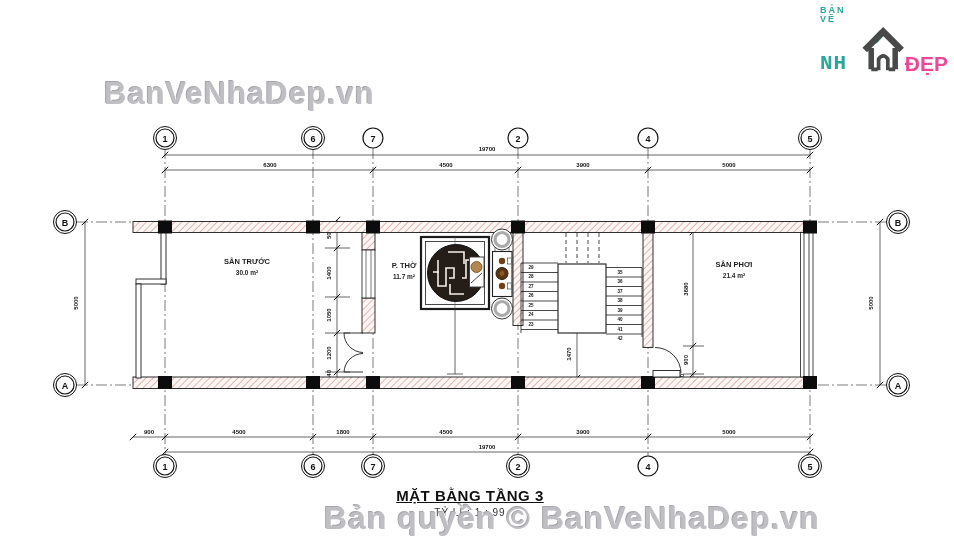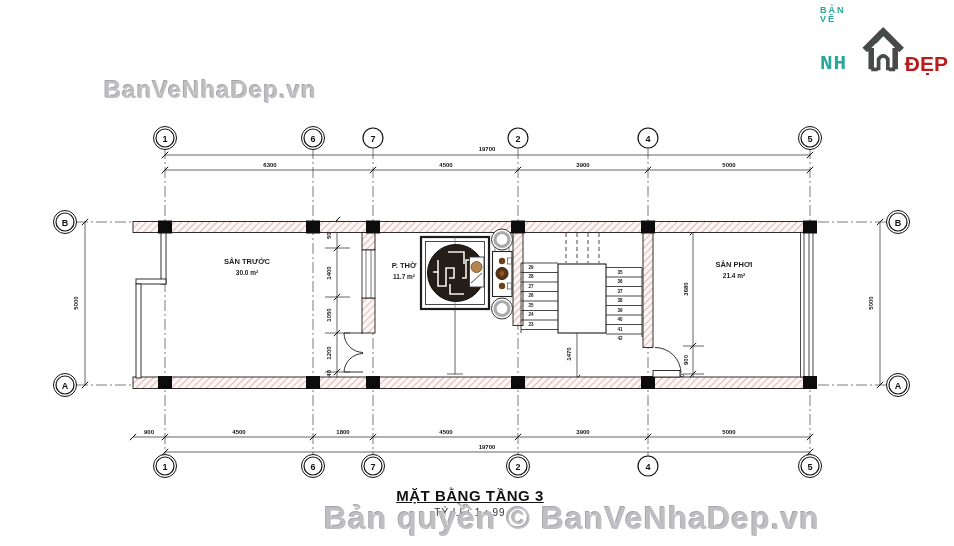--- a/index.html
+++ b/index.html
@@ -1,27 +1,27 @@
 <!DOCTYPE html>
 <html><head>
 <meta charset="utf-8">
 <style>
   html,body{margin:0;padding:0;background:#fff;}
   .stage{position:relative;width:954px;height:546px;background:#ffffff;overflow:hidden;
          font-family:"Liberation Sans",sans-serif;}
   .wm{position:absolute;color:#bfbfc3;font-weight:bold;letter-spacing:1px;white-space:nowrap;
       text-shadow:1px 1px 0 #ffffff,-1px -1px 0 #a6a6aa;}
-  .wm-top{left:88px;top:76px;font-size:24px;padding-left:16px;}
+  .wm-top{left:88px;top:76px;font-size:31px;padding-left:16px;}
   .wm-bottom{left:324px;top:500px;font-size:32px;z-index:6;}
   .logo{position:absolute;right:6px;top:6px;width:128px;height:60px;z-index:5;}
   .logo-row{display:flex;align-items:flex-end;}
   .logo-col{display:flex;flex-direction:column;align-items:flex-start;line-height:1;gap:27px;}
   .logo-top{color:#2aa79a;font-size:9px;font-weight:bold;letter-spacing:2px;margin-bottom:2px;}
   .logo-main{color:#2aa79a;font-size:21px;font-weight:bold;letter-spacing:1px;font-family:Liberation Mono, monospace;}
-  .logo-suffix{color:#b91c1c;font-size:21px;font-weight:bold;line-height:1;}
+  .logo-suffix{color:#ec4899;font-size:21px;font-weight:bold;line-height:1;}
   .title-block{position:absolute;left:330px;top:487px;width:280px;text-align:center;z-index:4;}
   .title-main{font-size:15px;font-weight:bold;color:#111;text-decoration:underline;letter-spacing:.5px;}
   .title-scale{font-size:10px;color:#333;margin-top:3px;letter-spacing:1px;}
   svg text{font-family:"Liberation Sans",sans-serif;}
   .dimtxt{font-size:6px;font-weight:bold;fill:#111;text-anchor:middle;}
   .roomname{font-size:7.5px;font-weight:bold;fill:#1d1d1d;text-anchor:middle;}
   .roomarea{font-size:6.5px;font-weight:bold;fill:#1d1d1d;text-anchor:middle;}
   .bubtxt{font-size:9px;font-weight:bold;fill:#111;text-anchor:middle;}
   .stairnum{font-size:4.5px;font-weight:bold;fill:#111;text-anchor:middle;}
 </style>

